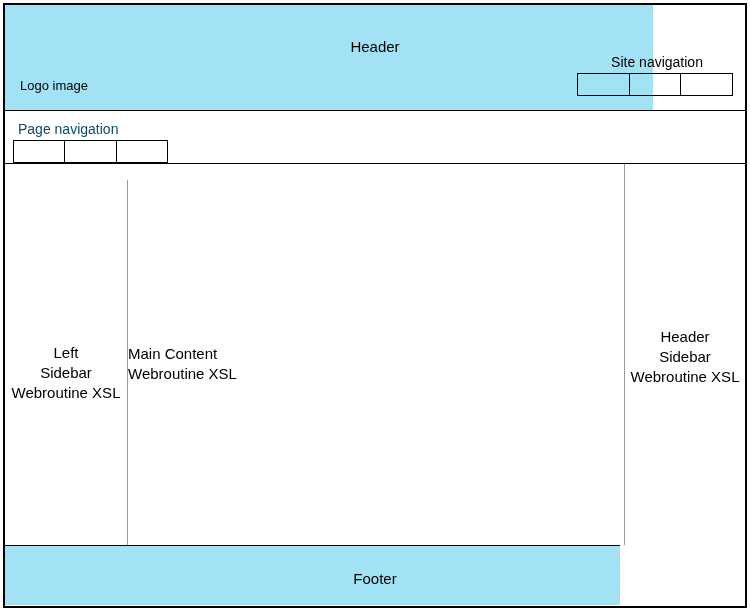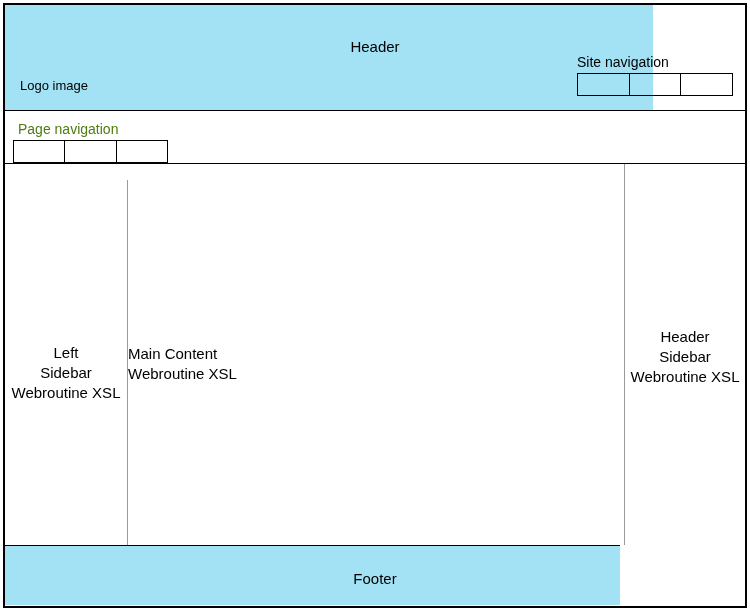--- a/index.html
+++ b/index.html
@@ -68,21 +68,21 @@
   
   .site-nav-wrap {
     position: absolute;
     left: 572px;
     top: 48px;
     width: 160px;
   }
   .site-nav-label {
     font-size: 14px;
     color: #000000;
-    text-align: left;
+    text-align: center;
     line-height: 18px;
     white-space: nowrap;
   }
   .nav-cells {
     display: flex;
     margin-top: 2px;
     border: 1px solid #000000;
     box-sizing: border-box;
     height: 23px;
     width: 156px;
@@ -105,21 +105,21 @@
     height: 53px;
     background: #ffffff;
     border-top: 1px solid #000000;
     box-sizing: border-box;
   }
   .pagenav-label {
     position: absolute;
     left: 13px;
     top: 9px;
     font-size: 14px;
-    color: #4d7c0f;
+    color: #0c4a6e;
     line-height: 18px;
     white-space: nowrap;
   }
   .pagenav-cells {
     position: absolute;
     left: 8px;
     top: 29px;
     display: flex;
     border: 1px solid #000000;
     box-sizing: border-box;

